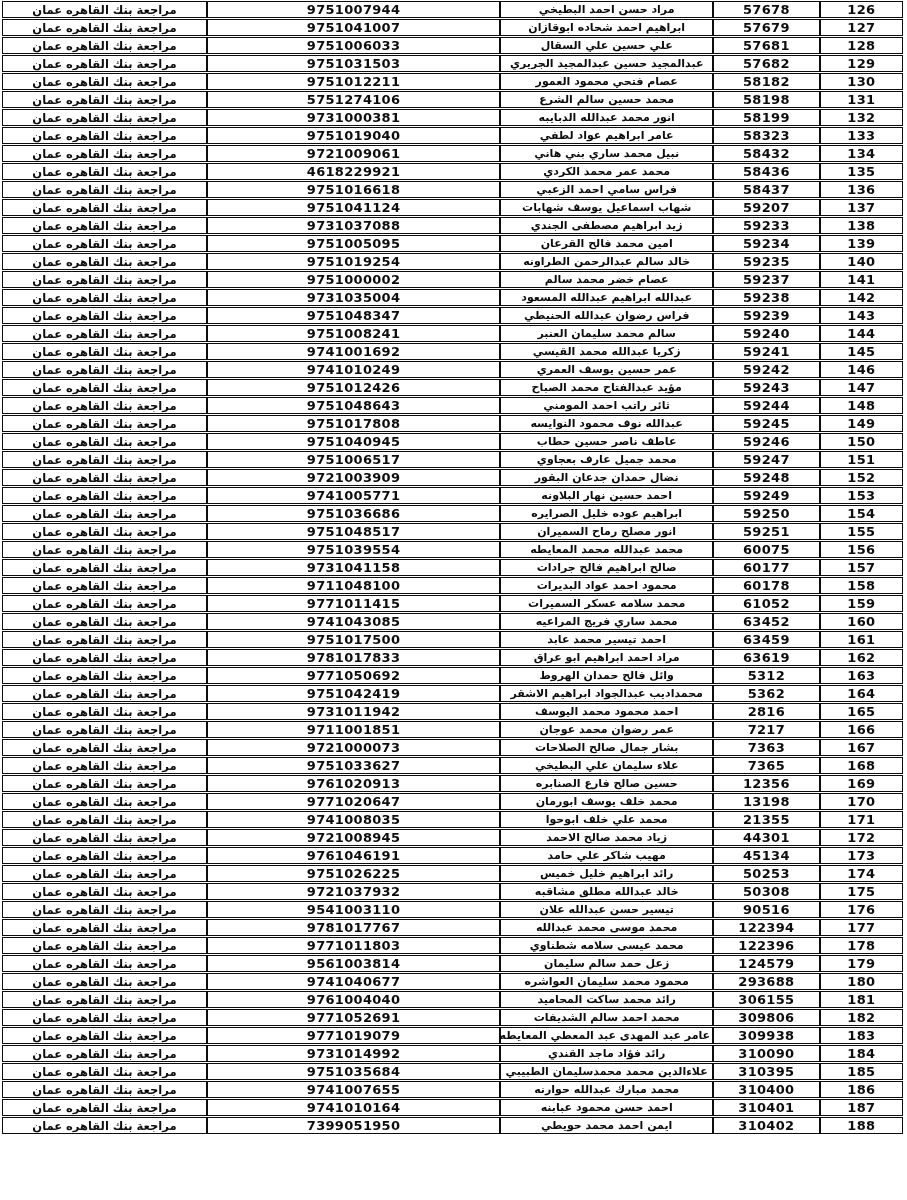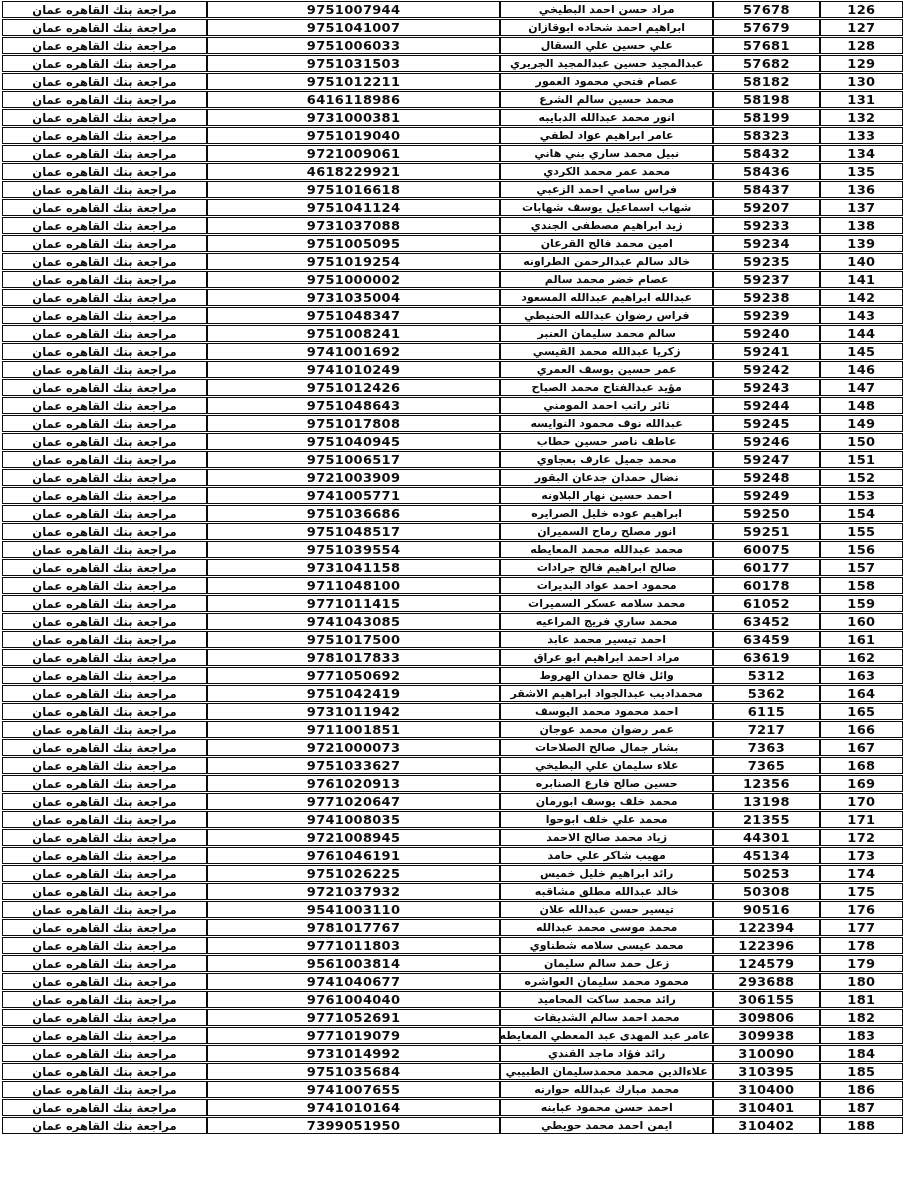--- a/index.html
+++ b/index.html
@@ -94,21 +94,21 @@
   </tr>
         <tr>
     <td class="ar status-cell">مراجعة بنك القاهره عمان</td>
     <td class="num phone-cell">9751012211</td>
     <td class="ar name-cell">عصام فتحي محمود العمور</td>
     <td class="num recno-cell">58182</td>
     <td class="num seq-cell">130</td>
   </tr>
         <tr>
     <td class="ar status-cell">مراجعة بنك القاهره عمان</td>
-    <td class="num phone-cell">6416118986</td>
+    <td class="num phone-cell">5751274106</td>
     <td class="ar name-cell">محمد حسين سالم الشرع</td>
     <td class="num recno-cell">58198</td>
     <td class="num seq-cell">131</td>
   </tr>
         <tr>
     <td class="ar status-cell">مراجعة بنك القاهره عمان</td>
     <td class="num phone-cell">9731000381</td>
     <td class="ar name-cell">انور محمد عبدالله الدبايبه</td>
     <td class="num recno-cell">58199</td>
     <td class="num seq-cell">132</td>
@@ -334,21 +334,21 @@
     <td class="ar status-cell">مراجعة بنك القاهره عمان</td>
     <td class="num phone-cell">9751042419</td>
     <td class="ar name-cell">محمداديب عبدالجواد ابراهيم الاشقر</td>
     <td class="num recno-cell">5362</td>
     <td class="num seq-cell">164</td>
   </tr>
         <tr>
     <td class="ar status-cell">مراجعة بنك القاهره عمان</td>
     <td class="num phone-cell">9731011942</td>
     <td class="ar name-cell">احمد محمود محمد اليوسف</td>
-    <td class="num recno-cell">6115</td>
+    <td class="num recno-cell">2816</td>
     <td class="num seq-cell">165</td>
   </tr>
         <tr>
     <td class="ar status-cell">مراجعة بنك القاهره عمان</td>
     <td class="num phone-cell">9711001851</td>
     <td class="ar name-cell">عمر رضوان محمد عوجان</td>
     <td class="num recno-cell">7217</td>
     <td class="num seq-cell">166</td>
   </tr>
         <tr>

